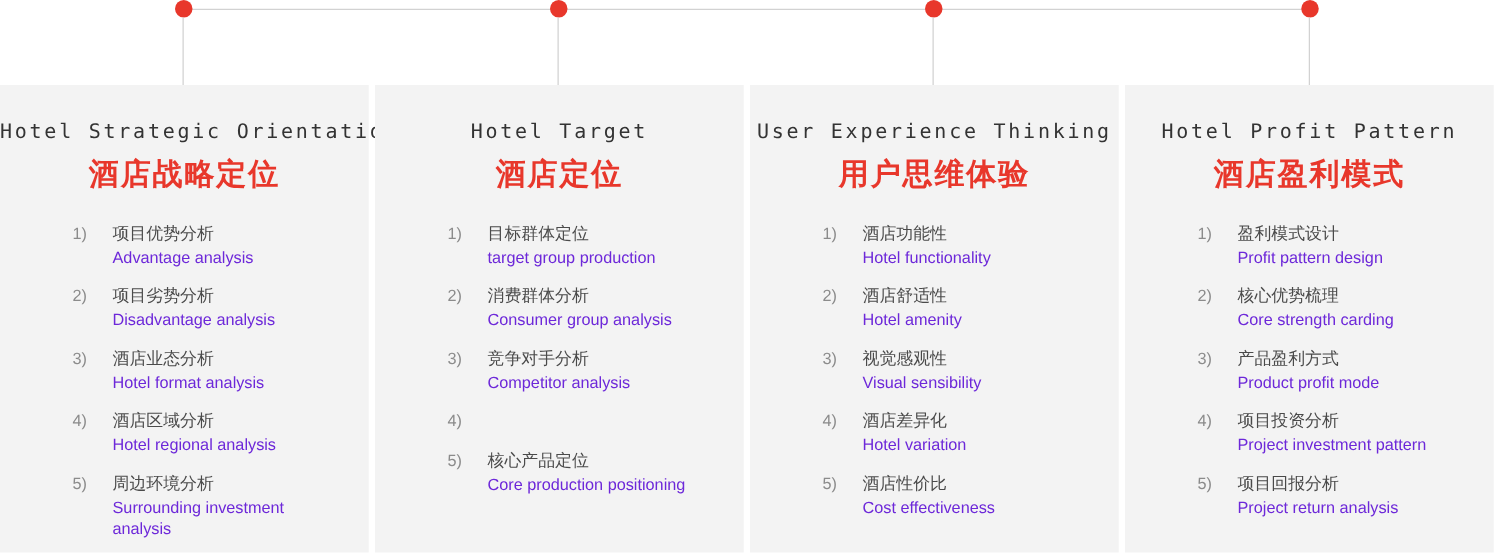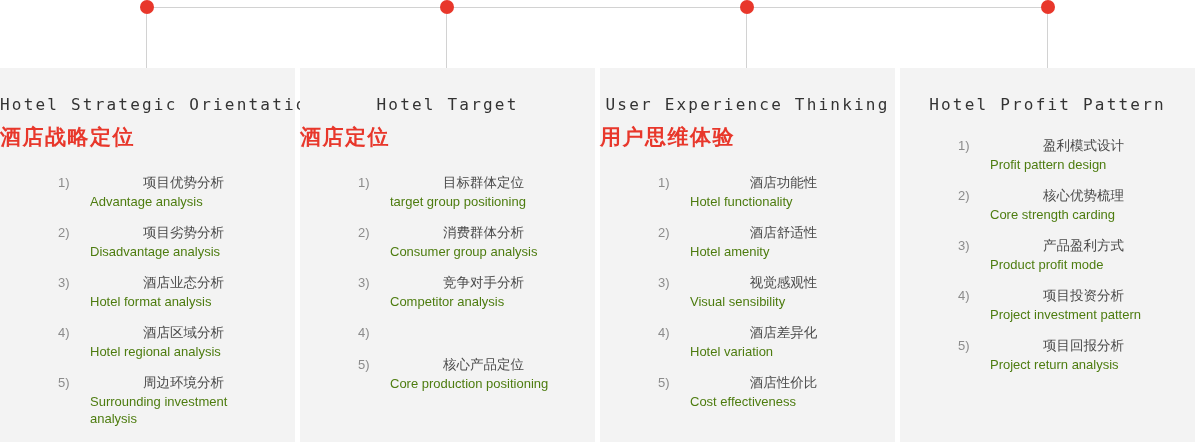--- a/index.html
+++ b/index.html
@@ -70,22 +70,23 @@
   .col-title-en {
     text-align: center;
     color: #333333;
     font-size: 16px;
     letter-spacing: 2.2px;
     font-family: "DejaVu Sans Mono", monospace;
     margin-top: 27px;
     white-space: nowrap;
   }
   .col-title-cn {
+    text-align: center;
     color: #e8372b;
-    font-size: 21px;
+    font-size: 24px;
     font-weight: bold;
     letter-spacing: 1.5px;
     margin-top: 9px;
     white-space: nowrap;
   }
 
   .items {
     margin-top: 22px;
     padding-left: 58px;
     padding-right: 18px;
@@ -103,24 +104,23 @@
     line-height: 19px;
     font-family: "Liberation Sans", sans-serif;
   }
   .item-body {
     flex: 1 1 auto;
   }
   .item-cn {
     color: #4a4a4a;
     font-size: 13.5px;
     line-height: 19px;
-    text-align: center;
   }
   .item-en {
-    color: #4d7c0f;
+    color: #6d28d9;
     font-size: 13px;
     line-height: 17px;
     margin-top: 1px;
   }
 </style>
 </head>
 <body>
 
 <div id="timeline">
   <div class="tl-line"></div>
@@ -179,21 +179,21 @@
   </div>
 
   <div class="col">
     <div class="col-title-en">Hotel Target</div>
     <div class="col-title-cn">酒店定位</div>
     <div class="items">
       <div class="item">
         <div class="item-num">1)</div>
         <div class="item-body">
           <div class="item-cn">目标群体定位</div>
-          <div class="item-en">target group positioning</div>
+          <div class="item-en">target group production</div>
         </div>
       </div>
       <div class="item">
         <div class="item-num">2)</div>
         <div class="item-body">
           <div class="item-cn">消费群体分析</div>
           <div class="item-en">Consumer group analysis</div>
         </div>
       </div>
       <div class="item">
@@ -255,20 +255,21 @@
         <div class="item-body">
           <div class="item-cn">酒店性价比</div>
           <div class="item-en">Cost effectiveness</div>
         </div>
       </div>
     </div>
   </div>
 
   <div class="col">
     <div class="col-title-en">Hotel Profit Pattern</div>
+    <div class="col-title-cn">酒店盈利模式</div>
     <div class="items">
       <div class="item">
         <div class="item-num">1)</div>
         <div class="item-body">
           <div class="item-cn">盈利模式设计</div>
           <div class="item-en">Profit pattern design</div>
         </div>
       </div>
       <div class="item">
         <div class="item-num">2)</div>

